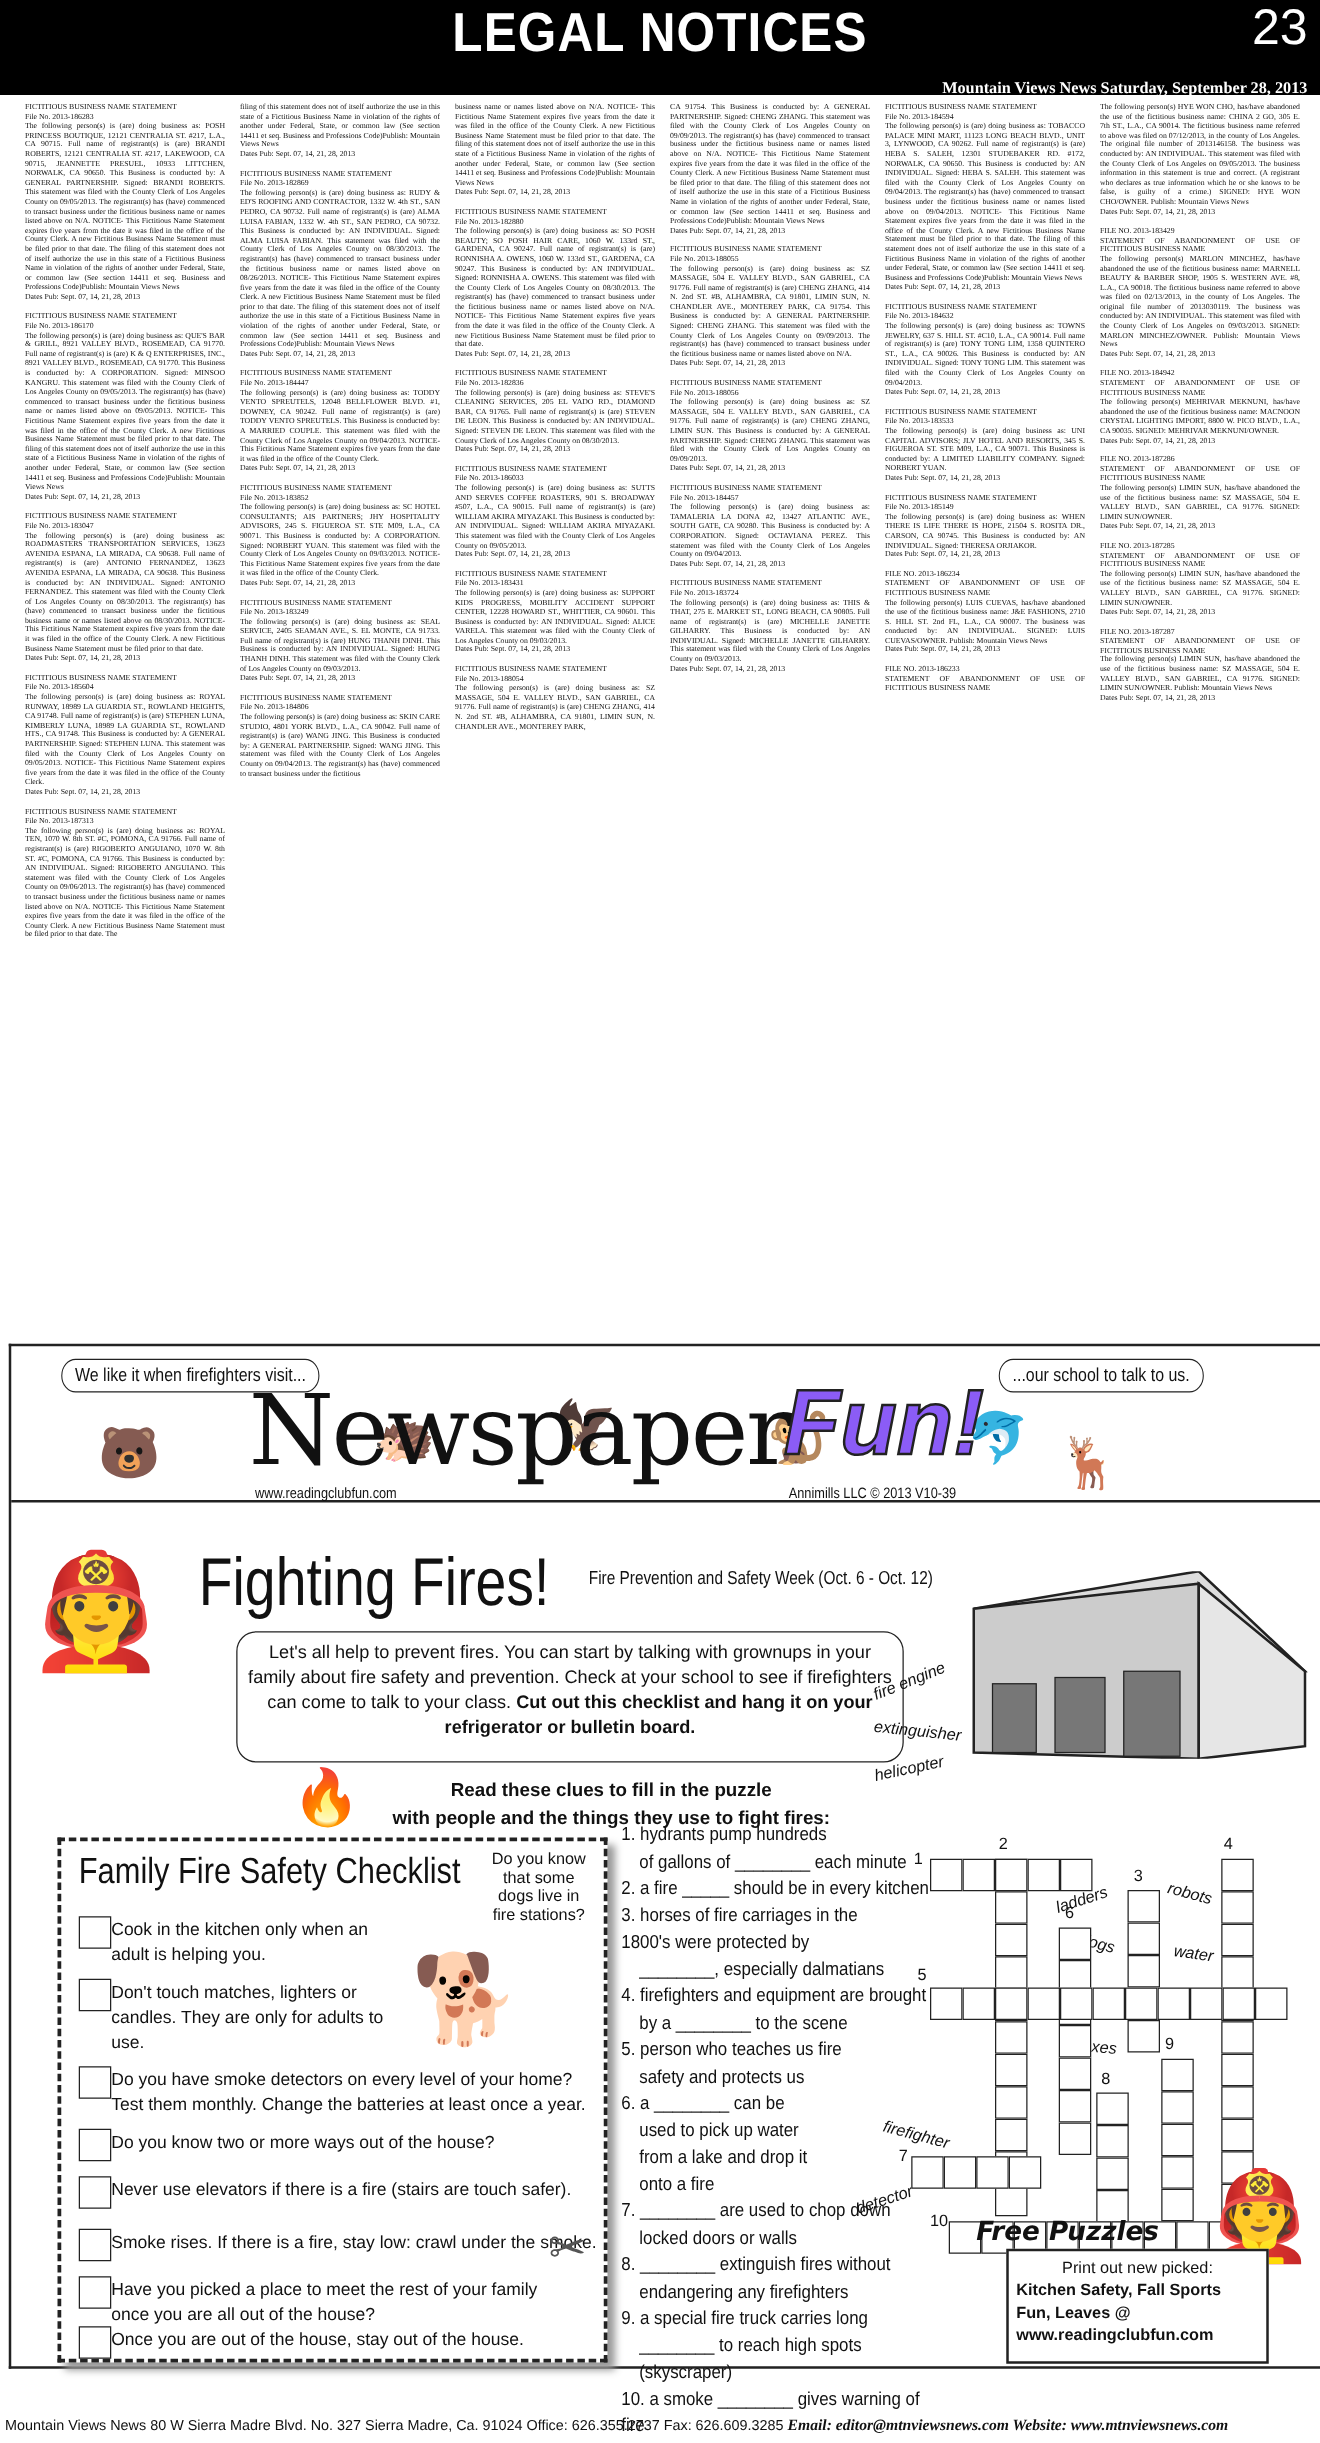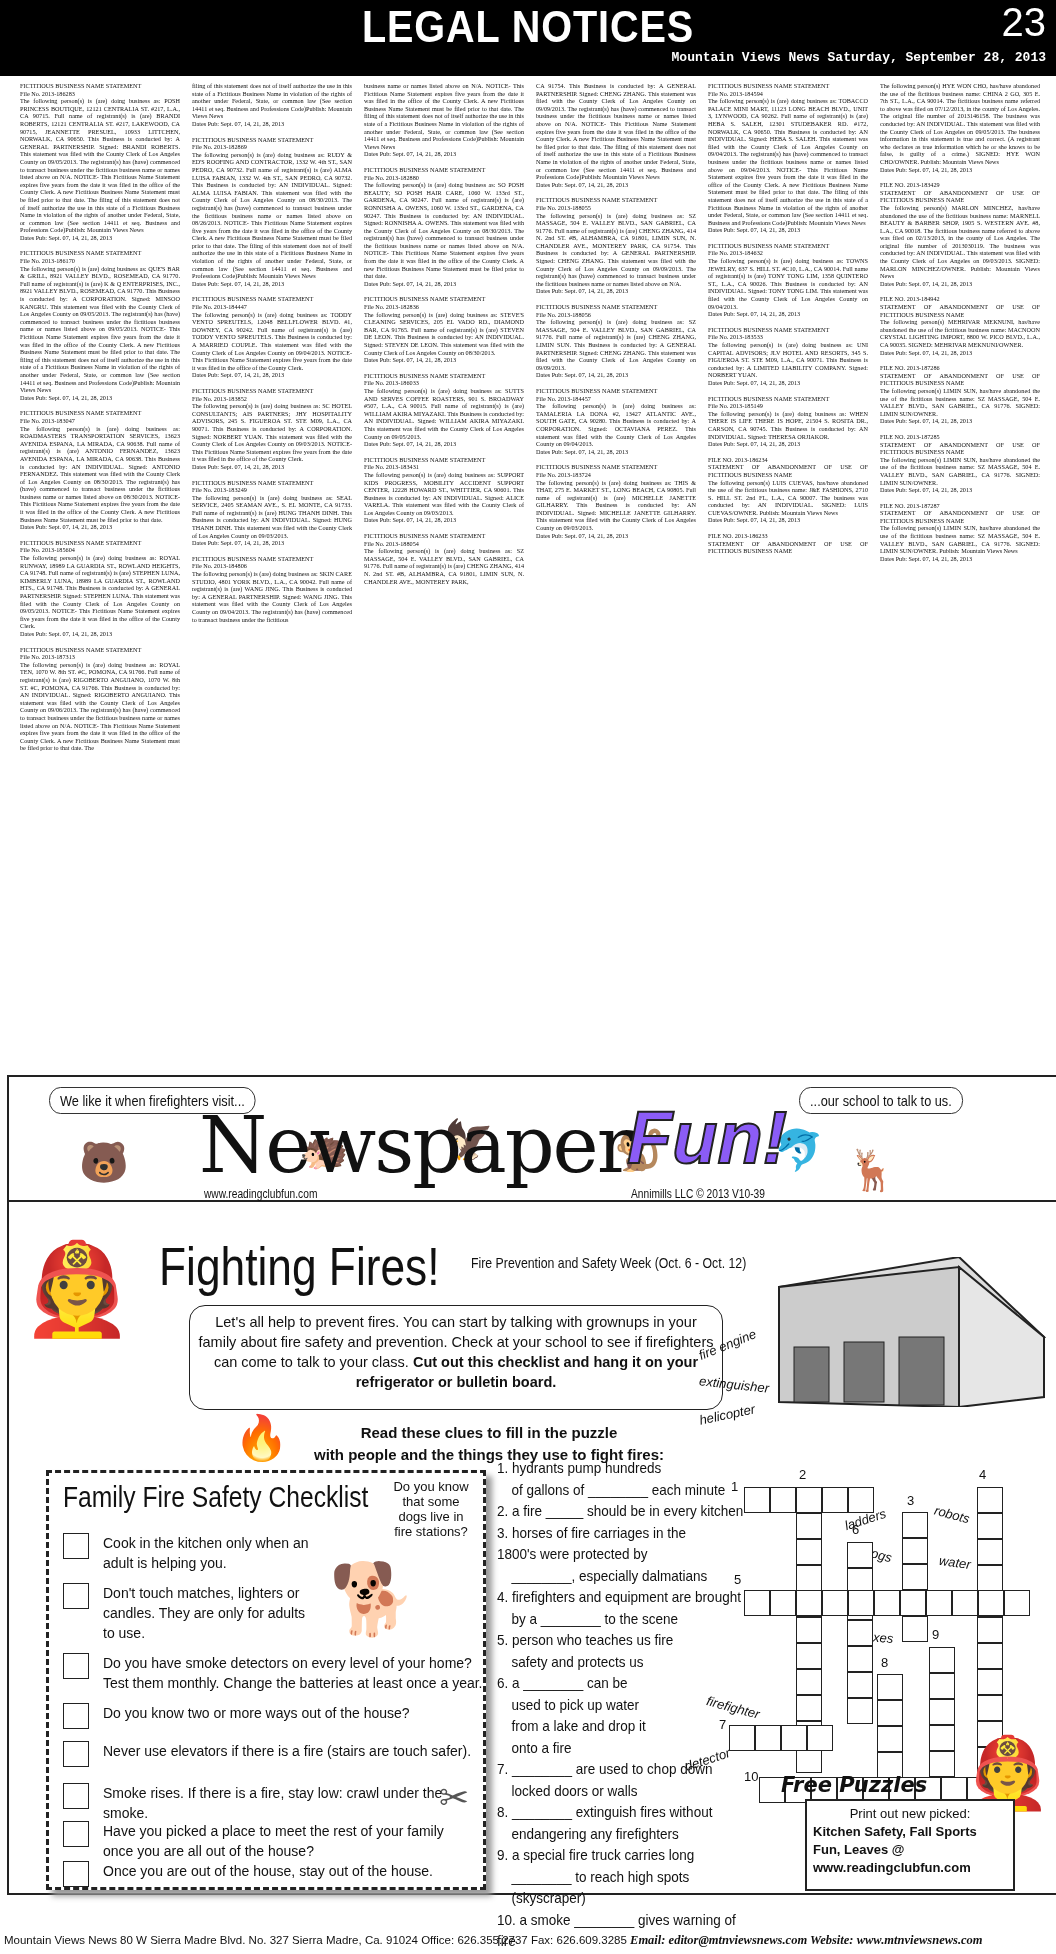--- a/index.html
+++ b/index.html
@@ -1,41 +1,41 @@
 <!DOCTYPE html>
 <html><head>
 <meta charset="utf-8">
 <style>
 *{box-sizing:border-box;margin:0;padding:0}
 body{width:1056px;height:1954px;background:#fff;font-family:"Liberation Serif",serif;color:#111;position:relative;overflow:hidden}
 .mast{position:absolute;left:0;top:0;width:1056px;height:76px;background:#000;color:#fff}
 .mast .title{position:absolute;left:0;width:1056px;top:2px;text-align:center;font-family:"Liberation Sans",sans-serif;font-weight:bold;font-size:44px;letter-spacing:1px;transform:scaleX(.9)}
 .mast .pnum{position:absolute;right:10px;top:0;font-family:"Liberation Sans",sans-serif;font-size:40px}
-.mast .sub{position:absolute;right:10px;top:50px;font-family:Liberation Mono, monospace;font-weight:bold;font-size:13px}
+.mast .sub{position:absolute;right:10px;top:62px;font-family:Liberation Serif, serif;font-weight:bold;font-size:13px}
 .legal{position:absolute;left:20px;top:82px;width:1020px;height:975px;display:flex;gap:12px;overflow:hidden}
 .col{flex:1;font-size:6.2px;line-height:7.6px;text-align:justify;overflow:hidden}
 .notice{margin-bottom:8px}
 .notice .h{text-transform:uppercase}
 .fun{position:absolute;left:7px;top:1075px;width:1049px;height:820px;border:2px solid #222;border-right:none}
 .banner{position:absolute;left:0;top:0;width:100%;height:125px;border-bottom:2px solid #222}
 .bubble{position:absolute;border:1.5px solid #222;border-radius:18px;font-family:"Liberation Sans",sans-serif;font-size:15px;padding:4px 12px;background:#fff;transform:scaleX(.85);transform-origin:left}
 .np{position:absolute;left:190px;top:28px;font-family:"DejaVu Serif",serif;font-size:78px;line-height:80px;letter-spacing:-2px}
 .funword{position:absolute;left:618px;top:18px;font-family:"Liberation Sans",sans-serif;font-weight:bold;font-style:italic;font-size:74px;color:#8b5cf6;-webkit-text-stroke:2px #222}
 .url1{position:absolute;left:195px;top:110px;font-family:"Liberation Sans",sans-serif;font-size:12px;transform:scaleX(.85);transform-origin:left}
 .copy{position:absolute;left:622px;top:110px;font-family:"Liberation Sans",sans-serif;font-size:12px;transform:scaleX(.85);transform-origin:left}
 .animal{position:absolute;font-size:40px;color:#555}
 .ff-title{position:absolute;left:150px;top:158px;font-family:"Liberation Sans",sans-serif;font-size:54px;transform:scaleX(.82);transform-origin:left}
 .week{position:absolute;left:462px;top:177px;font-family:"Liberation Sans",sans-serif;font-size:15px;transform:scaleX(.82);transform-origin:left}
 .intro{position:absolute;left:180px;top:228px;width:534px;height:105px;border:1.5px solid #222;border-radius:16px;font-family:"Liberation Sans",sans-serif;font-size:14.5px;line-height:20px;padding:6px 8px;text-align:center}
 .intro b{font-weight:bold}
 .readclues{position:absolute;left:300px;top:345px;width:360px;text-align:center;font-family:"Liberation Sans",sans-serif;font-weight:bold;font-size:15px;line-height:22px}
 .checklist{position:absolute;left:37px;top:393px;width:440px;height:420px;border:3px dashed #222;box-shadow:6px 6px 6px #999;background:#fff}
 .cl-title{position:absolute;left:14px;top:8px;font-family:"Liberation Sans",sans-serif;font-size:29px;transform:scaleX(.85);transform-origin:left}
 .dogq{position:absolute;right:12px;top:6px;width:80px;font-family:"Liberation Sans",sans-serif;font-size:13px;line-height:15px;text-align:center}
-.item{position:absolute;left:14px;display:flex;gap:14px;font-family:"Liberation Sans",sans-serif;font-size:14px;line-height:20px}
+.item{position:absolute;left:14px;display:flex;gap:0;font-family:"Liberation Sans",sans-serif;font-size:14px;line-height:20px}
 .box{width:26px;height:26px;border:1.5px solid #222;flex:none}
 .clues{position:absolute;left:488px;top:380px;width:275px;font-family:"Liberation Sans",sans-serif;font-size:15px;line-height:21.5px;transform:scaleX(.9);transform-origin:left}
 .clue{}
 .ind{padding-left:16px}
 .station{position:absolute;left:750px;top:180px;width:290px;height:150px}
 .wordlabel{position:absolute;font-family:"Liberation Sans",sans-serif;font-style:italic;font-size:13px}
 .grid{position:absolute;left:0;top:0}
 .cell{position:absolute;width:26px;height:26px;border:1.3px solid #222;background:#fff}
 .gnum{position:absolute;font-family:"Liberation Sans",sans-serif;font-size:13px}
 .free{position:absolute;left:772px;top:696px;font-family:"DejaVu Sans",sans-serif;font-weight:bold;font-size:21px;font-style:italic}

